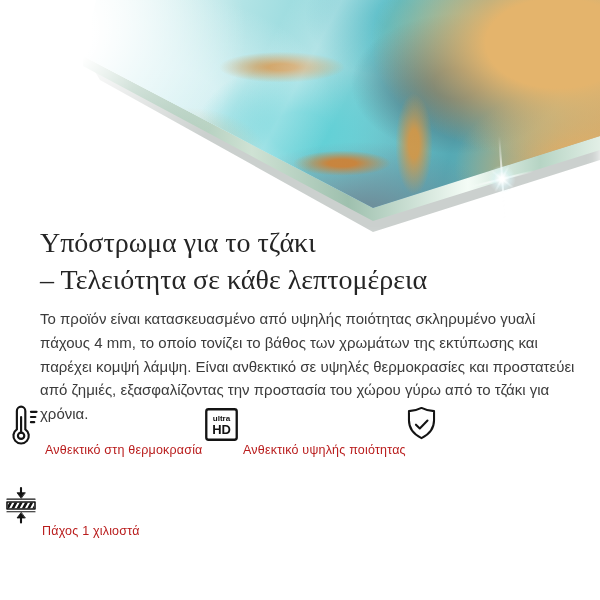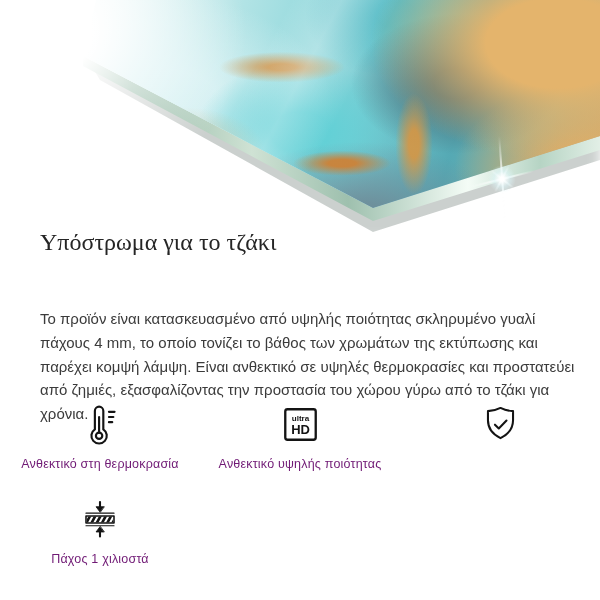--- a/index.html
+++ b/index.html
@@ -57,35 +57,35 @@
   }
   .ray.v{width:86px;left:-43px;transform:rotate(86deg);}
   .ray.h{width:66px;left:-33px;transform:rotate(-14deg);}
   .ray.d1{width:30px;left:-15px;transform:rotate(38deg);}
   .ray.d2{width:30px;left:-15px;transform:rotate(-62deg);}
 
   
   .title{
     position:absolute;left:40px;top:224px;z-index:6;
     font-family:"Liberation Serif","DejaVu Serif",serif;
-    font-size:24px;line-height:37px;color:#252525;font-weight:400;
+    font-size:28px;line-height:37px;color:#252525;font-weight:400;
   }
   .desc{
     position:absolute;left:40px;top:307px;width:537px;
     font-size:15px;line-height:23.8px;color:#3b3b3b;
   }
 
   
   .features{
     position:absolute;left:0;top:400px;width:600px;
     display:grid;grid-template-columns:repeat(3,200px);row-gap:24px;
   }
-  .feature{display:flex;flex-direction:column;align-items:center;}
+  .feature{display:flex;flex-direction:row;align-items:flex-end;}
   .icon-box{height:48px;display:flex;align-items:center;justify-content:center;margin-bottom:9px;}
-  .caption{font-size:12.5px;color:#701a75;letter-spacing:0.2px;white-space:nowrap;}
+  .caption{font-size:12.5px;color:#b91c1c;letter-spacing:0.2px;white-space:nowrap;}
   .icon-box svg{stroke:#141414;fill:none;stroke-linecap:round;stroke-linejoin:round;}
   .icon-box svg text{stroke:none;fill:#141414;font-family:"Liberation Sans",sans-serif;}
 </style>
 </head>
 <body>
 
 <div class="hero">
   <div class="hero-shadow"></div>
   <div class="glass-edge"></div>
   <div class="glass-face"></div>
@@ -94,20 +94,21 @@
     <span class="ray v"></span>
       <span class="ray h"></span>
     <span class="ray d1"></span>
       <span class="ray d2"></span>
     <span class="glow"></span>
   </div>
 </div>
 
 <div class="title">
   <div>Υπόστρωμα για το τζάκι</div>
+  <div>– Τελειότητα σε κάθε λεπτομέρεια</div>
 </div>
 
 <div class="desc">Το προϊόν είναι κατασκευασμένο από υψηλής ποιότητας σκληρυμένο γυαλί πάχους 4 mm, το οποίο τονίζει το βάθος των χρωμάτων της εκτύπωσης και παρέχει κομψή λάμψη. Είναι ανθεκτικό σε υψηλές θερμοκρασίες και προστατεύει από ζημιές, εξασφαλίζοντας την προστασία του χώρου γύρω από το τζάκι για χρόνια.</div>
 
 <div class="features">
 
   <div class="feature">
     <div class="icon-box">
       <svg width="45" height="45" viewBox="0 0 48 48" stroke-width="2.3">
         <path d="M27 29.2 V9.5 a4.5 4.5 0 0 0 -9 0 V29.2 a8.2 8.2 0 1 0 9 0 Z"></path>

